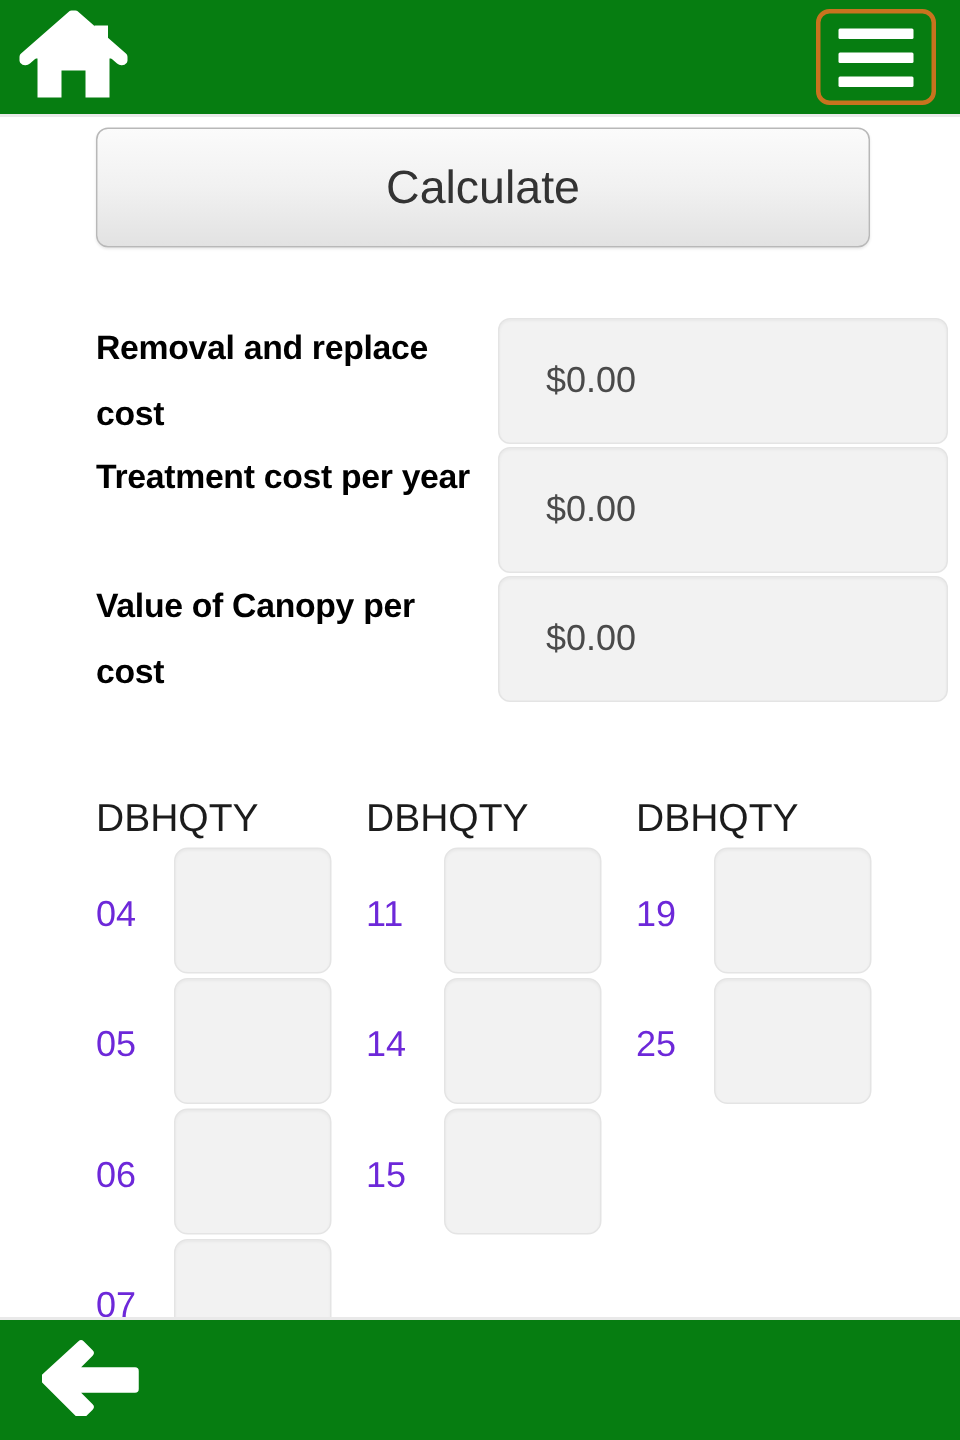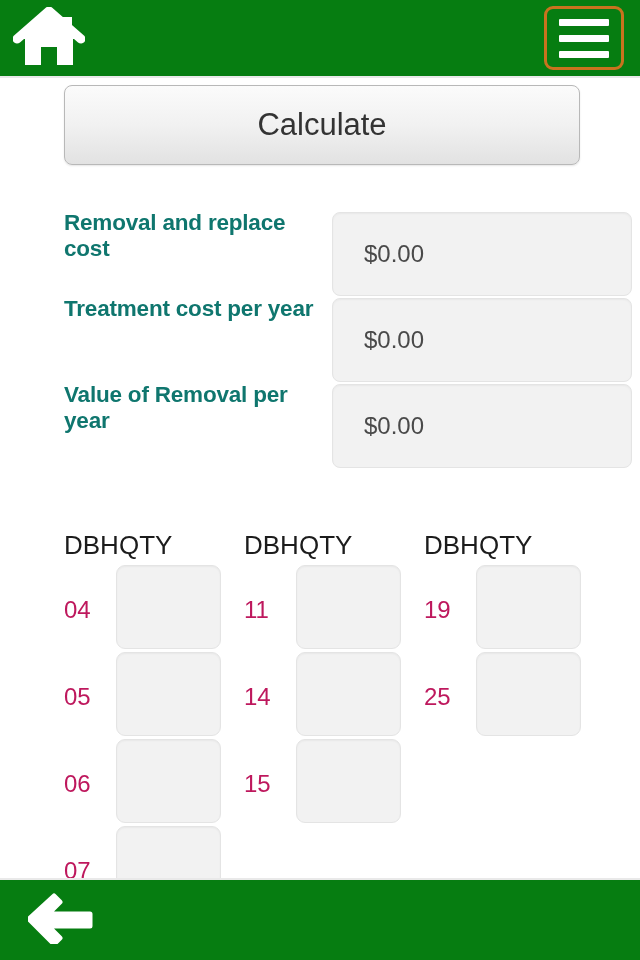--- a/index.html
+++ b/index.html
@@ -102,24 +102,24 @@
   .result-row {
     position: relative;
     height: 86px;
   }
 
   .result-label {
     position: absolute;
     left: 64px;
     top: 0;
     width: 250px;
-    color: #0f766e;
+    color: #000000;
     font-weight: bold;
     font-size: 22.5px;
-    line-height: 26px;
+    line-height: 44px;
     letter-spacing: -0.2px;
   }
 
   .result-field {
     position: absolute;
     left: 332px;
     top: 2px;
     width: 300px;
     height: 84px;
     background: #f2f2f2;
@@ -165,21 +165,21 @@
   .dbh-row {
     position: relative;
     height: 87px;
   }
 
   .dbh-value {
     position: absolute;
     left: 0;
     top: 34px;
     font-size: 24px;
-    color: #be185d;
+    color: #6d28d9;
   }
 
   .qty-input {
     position: absolute;
     left: 52px;
     top: 3px;
     width: 105px;
     height: 84px;
     background: #f2f2f2;
     border: 1px solid #e4e4e4;
@@ -243,21 +243,21 @@
       <div class="result-label">Removal and replace cost</div>
       <div class="result-field">$0.00</div>
     </div>
 
     <div class="result-row">
       <div class="result-label">Treatment cost per year</div>
       <div class="result-field">$0.00</div>
     </div>
 
     <div class="result-row">
-      <div class="result-label">Value of Removal per year</div>
+      <div class="result-label">Value of Canopy per cost</div>
       <div class="result-field">$0.00</div>
     </div>
 
   </div>
 
   <div id="dbh-table">
 
     <div class="dbh-column col-0">
       <div class="dbh-header">
         <span class="hdr-dbh">DBH</span><span class="hdr-qty">QTY</span>

